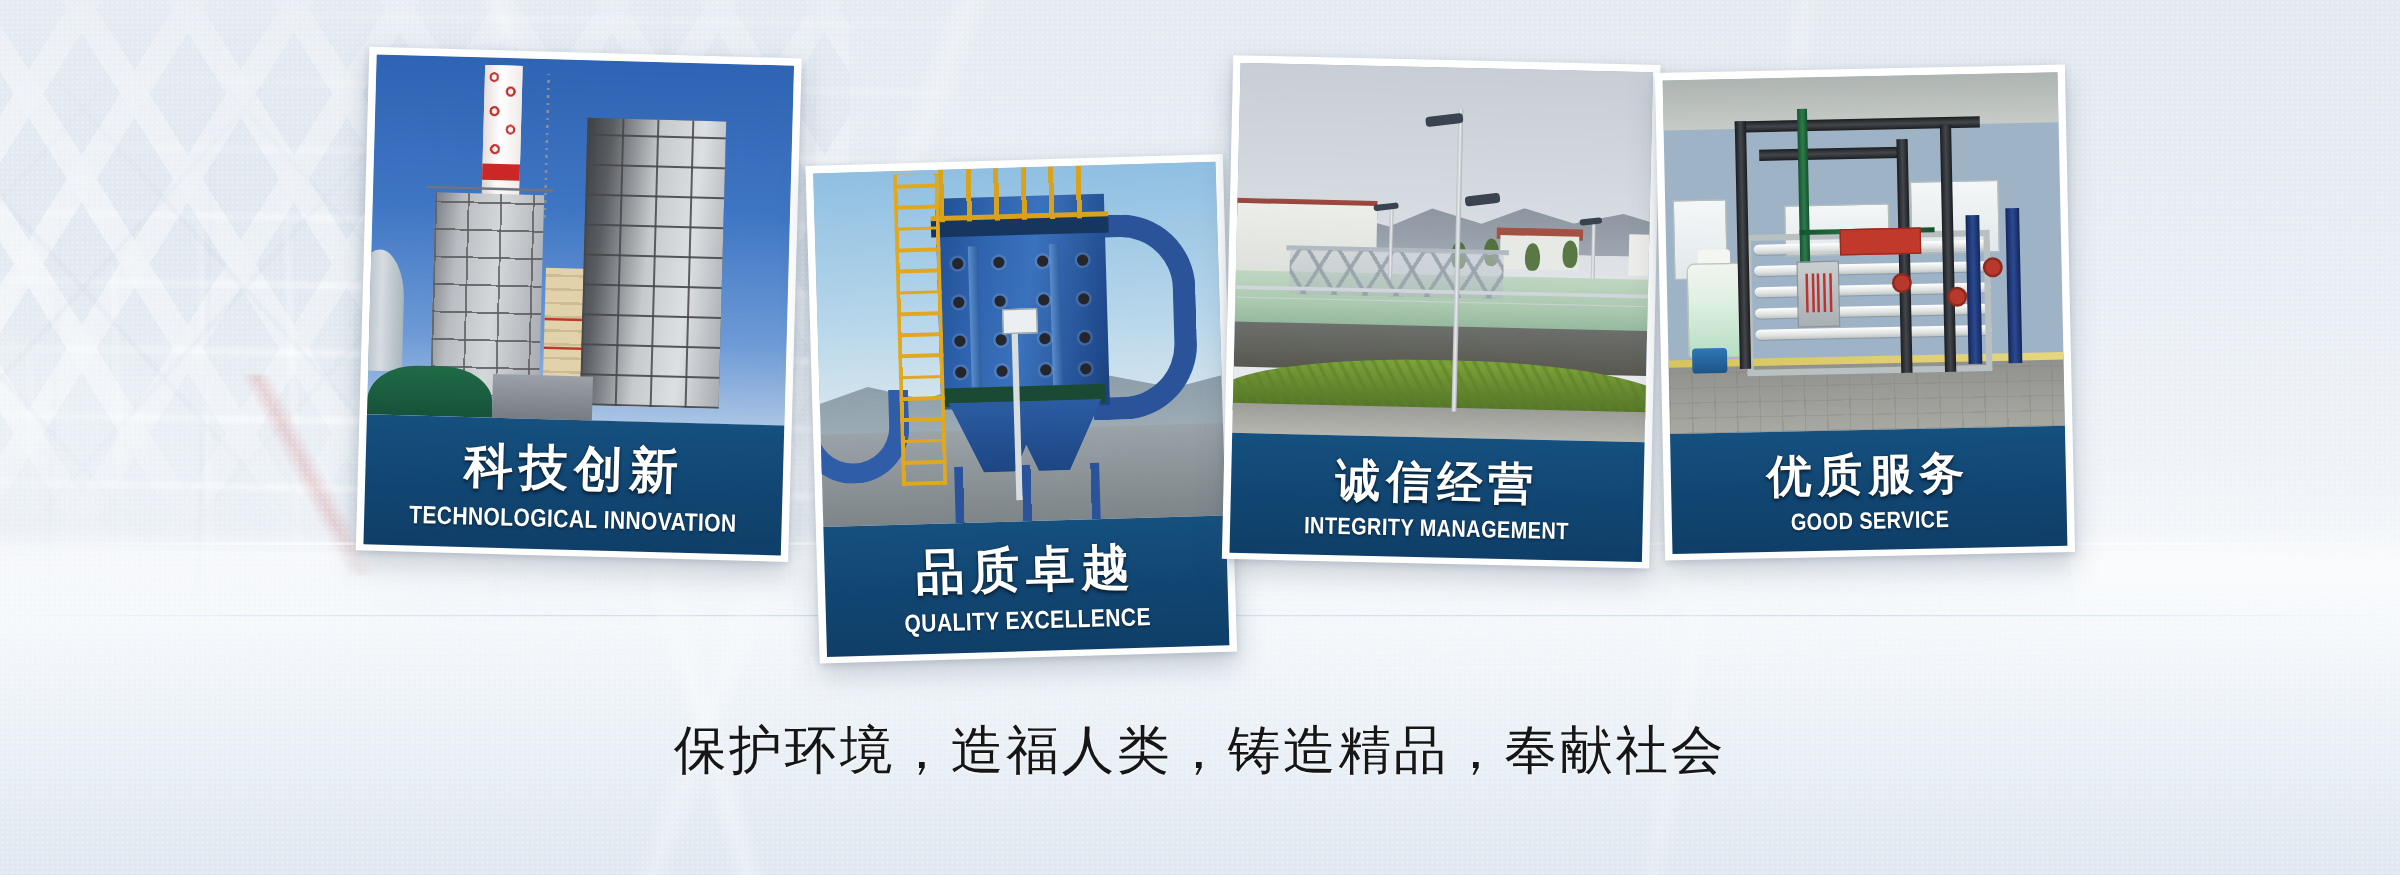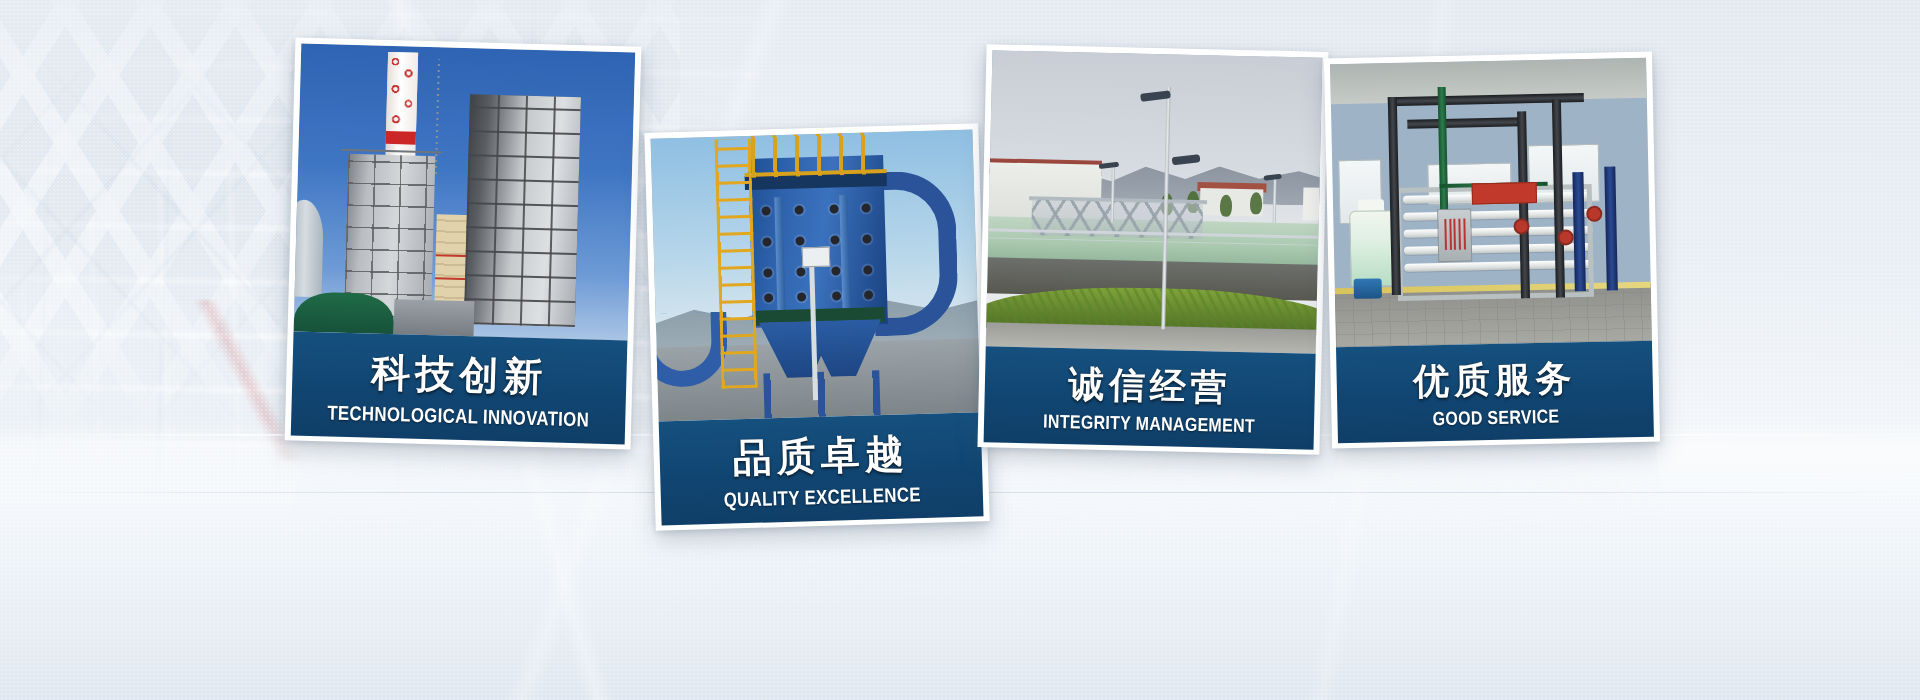--- a/index.html
+++ b/index.html
@@ -412,14 +412,15 @@
       <div class="ph-abs p4-valve" style="left:57%;top:56%"></div>
       <div class="ph-abs p4-valve" style="left:71%;top:60%"></div>
       <div class="ph-abs p4-valve" style="left:80%;top:52%"></div>
     </div>
     <div class="caption">
       <div class="cap-cn">优质服务</div>
       <div class="cap-en">GOOD SERVICE</div>
     </div>
   </div>
 
+  <div class="tagline">保护环境，造福人类，铸造精品，奉献社会</div>
 
 </div>
 
 </body></html>

